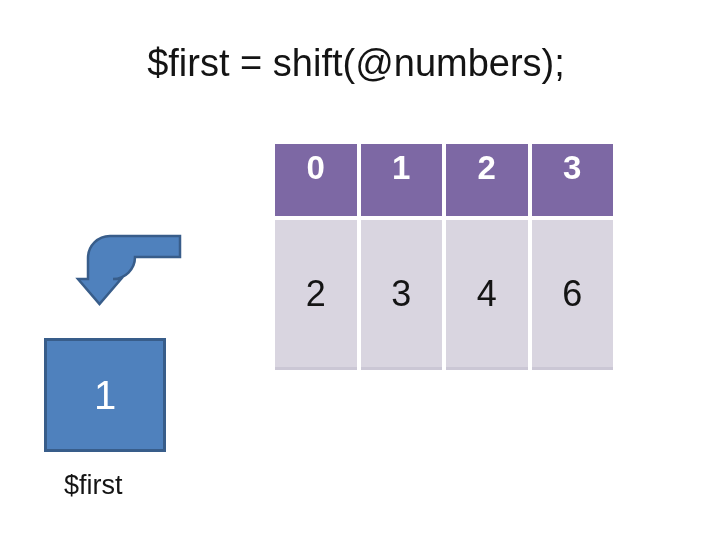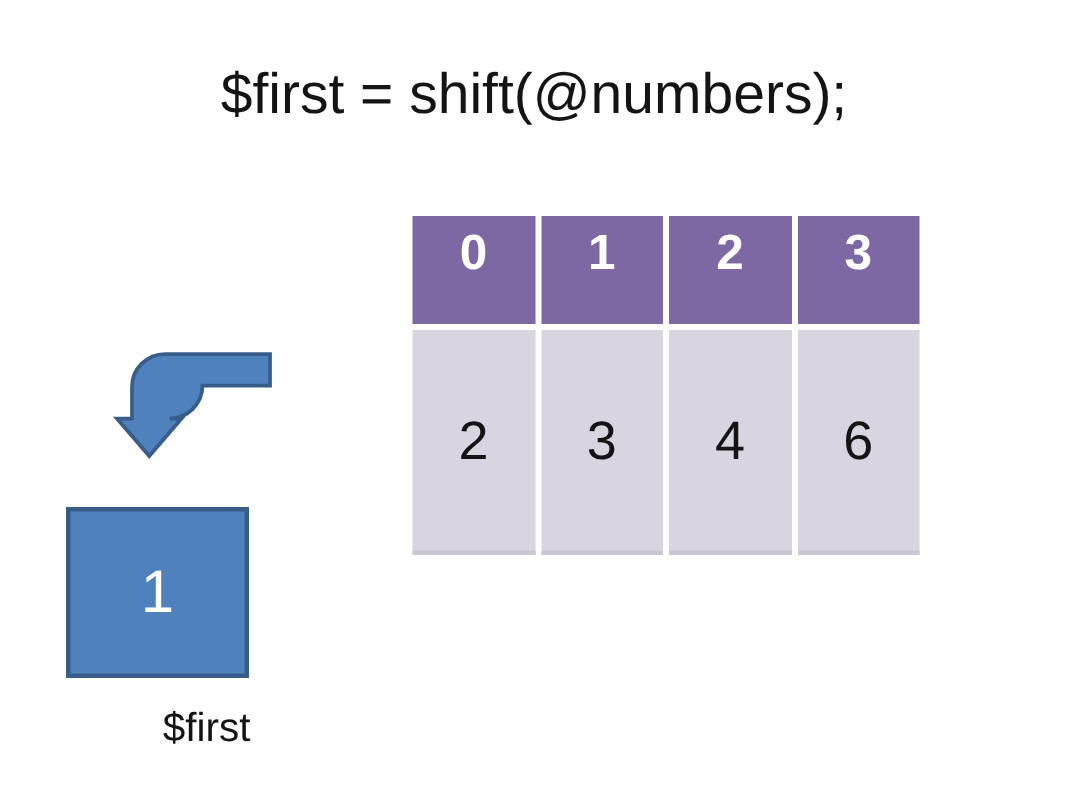--- a/index.html
+++ b/index.html
@@ -79,24 +79,24 @@
     align-items: center;
     justify-content: center;
   }
   .varbox .value {
     color: #ffffff;
     font-size: 40px;
     line-height: 1;
   }
   .varlabel {
     position: absolute;
-    left: 45px;
+    left: 64px;
     top: 470px;
     width: 122px;
-    text-align: right;
+    text-align: left;
     font-size: 27px;
     color: #141414;
   }
 </style>
 </head>
 <body>
 
 <div class="slide">
 
   <h1 class="title">$first = shift(@numbers);</h1>

